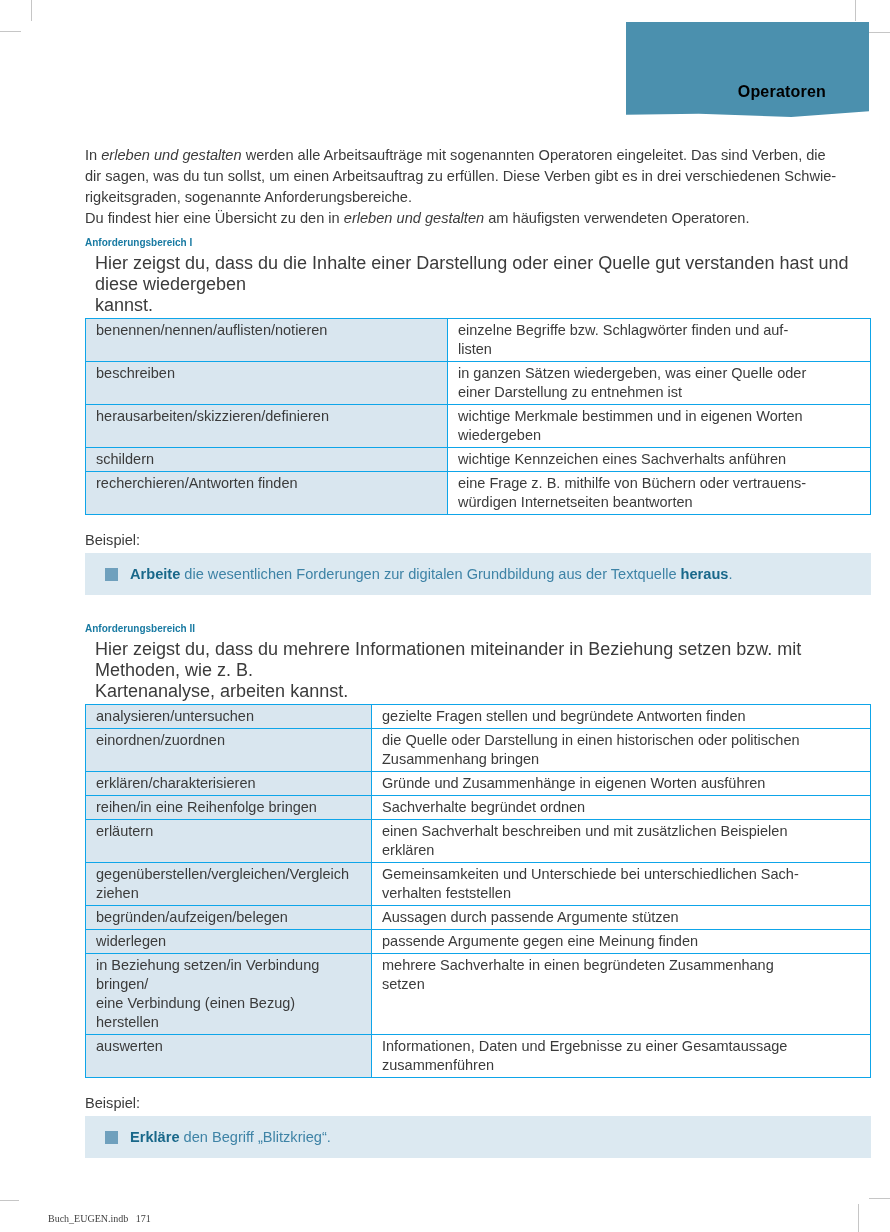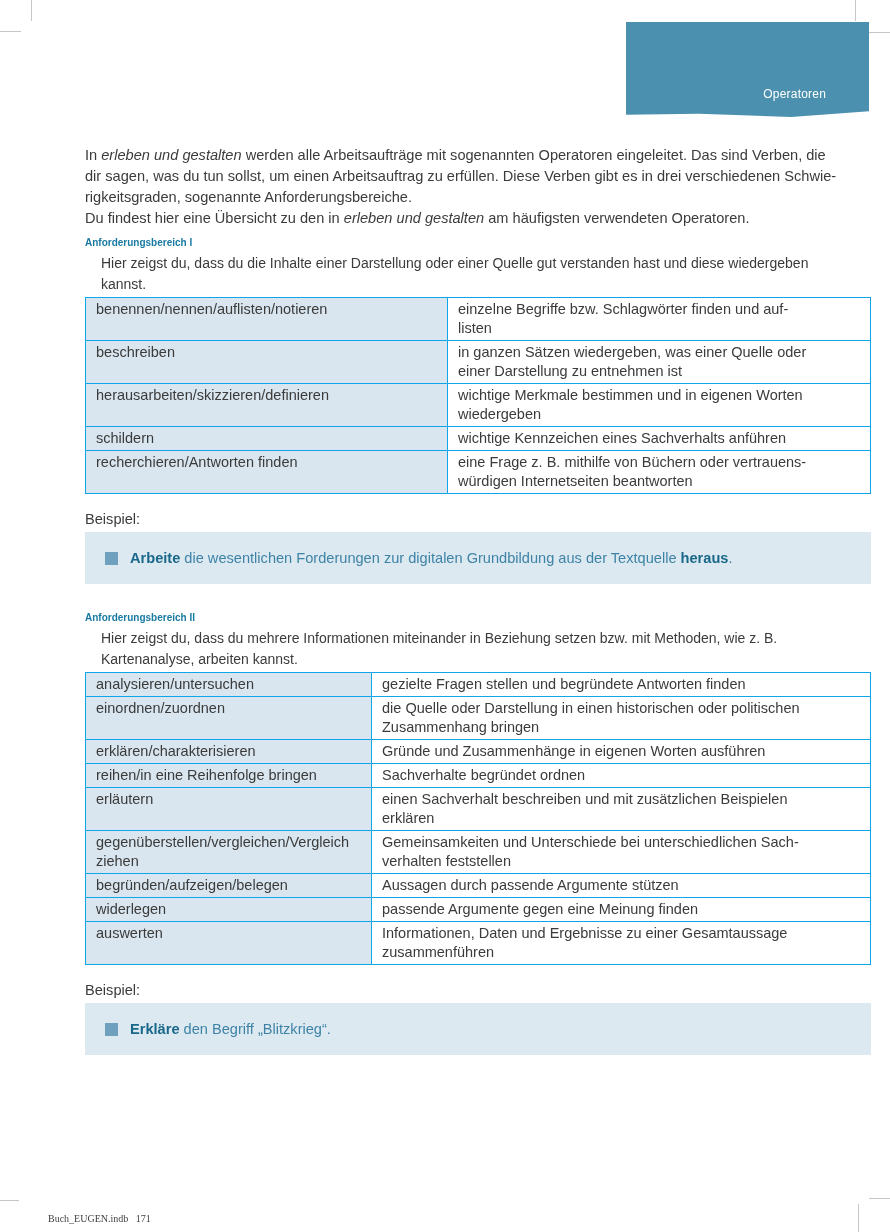--- a/index.html
+++ b/index.html
@@ -10,39 +10,39 @@
   }
   
   .cm{position:absolute;background:#c6c6c6;}
   
   .tab{
     position:absolute;left:626px;top:22px;width:243px;height:95px;
     background:#4b90ae;display:flex;align-items:flex-end;justify-content:flex-end;
     padding:0 43px 16px 0;box-sizing:border-box;
     clip-path:polygon(0 0,100% 0,100% 94%,68% 100%,30% 96.5%,0 97.5%);
   }
-  .tab span{color:#ffffff;font-size:12px;font-weight:normal;letter-spacing:.2px;}
+  .tab span{color:#000000;font-size:16px;font-weight:bold;letter-spacing:.2px;}
   
   .content{position:absolute;left:85px;top:145px;width:786px;}
   .intro{margin:0 0 4px;font-size:14.6px;line-height:21px;white-space:pre-line;}
   .intro .it,.rich .it{font-style:italic;}
   .section-heading{margin:0;font-size:10px;line-height:20px;font-weight:bold;color:#187aa2;}
-  .section-desc{margin:0 16px 2px;font-size:14px;line-height:21px;white-space:pre-line;}
+  .section-desc{margin:0 10px 2px;font-size:18px;line-height:21px;white-space:pre-line;}
   table.optable{border-collapse:collapse;width:786px;table-layout:fixed;margin:0;}
   table.optable td{
     border:1px solid #0ea5e9;font-size:14.5px;line-height:19px;
     padding:2px 10px;vertical-align:top;white-space:pre-line;
   }
   table.optable td.lcell{background:#d9e6ef;}
   table.optable td.rcell{background:#ffffff;}
   table.t1 col.c1{width:362px;}
   table.t2 col.c1{width:286px;}
   .example-label{margin:15px 0 2px;font-size:14.6px;line-height:21px;}
   .example-band{
-    background:#dce9f1;height:52px;display:flex;align-items:center;
+    background:#dce9f1;height:42px;display:flex;align-items:center;
     padding:0 20px;box-sizing:border-box;gap:12px;
   }
   .bullet{width:13px;height:13px;background:#6fa0bd;flex:0 0 auto;}
   .extext{font-size:14.6px;color:#3e83a6;}
   .extext .bd{font-weight:bold;color:#19688a;}
   .gap-after-band-1{height:24px;}
   
   .footer-left,.footer-right{
     position:absolute;top:1213px;font-family:"Liberation Serif","DejaVu Serif",serif;
     font-size:10px;color:#3f3f3f;white-space:pre;
@@ -156,20 +156,26 @@
           </tr>
           <tr>
             <td class="lcell">begründen/aufzeigen/belegen</td>
             <td class="rcell">Aussagen durch passende Argumente stützen</td>
           </tr>
           <tr>
             <td class="lcell">widerlegen</td>
             <td class="rcell">passende Argumente gegen eine Meinung finden</td>
           </tr>
           <tr>
+            <td class="lcell">in Beziehung setzen/in Verbindung bringen/
+eine Verbindung (einen Bezug) herstellen</td>
+            <td class="rcell">mehrere Sachverhalte in einen begründeten Zusammenhang
+setzen</td>
+          </tr>
+          <tr>
             <td class="lcell">auswerten</td>
             <td class="rcell">Informationen, Daten und Ergebnisse zu einer Gesamtaussage
 zusammenführen</td>
           </tr>
         </tbody>
     </table>
     <p class="example-label">Beispiel:</p>
     <div class="example-band">
       <span class="bullet"></span>
       <span class="extext rich"><span class="bd">Erkläre</span><span> den Begriff „Blitzkrieg“.</span></span>

